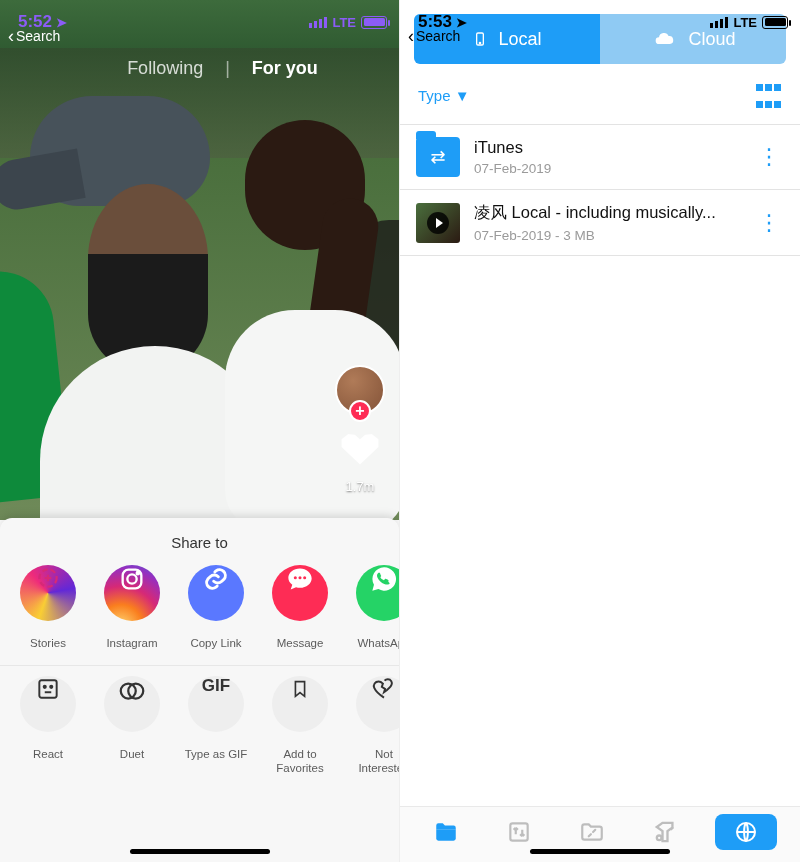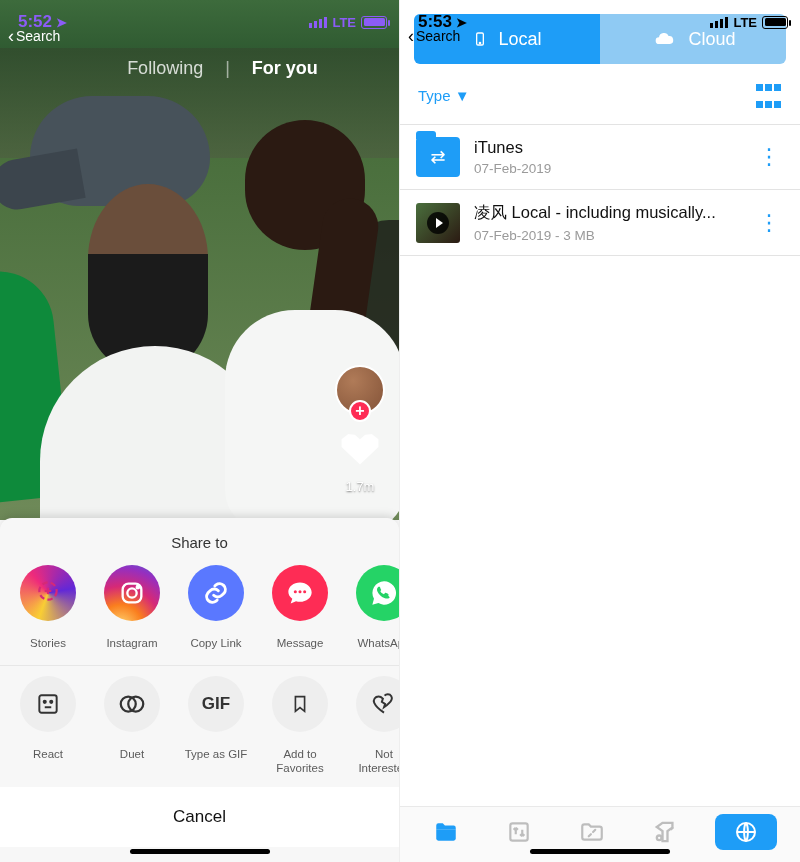--- a/index.html
+++ b/index.html
@@ -44,21 +44,21 @@
   .right-rail { position:absolute; right:12px; top:365px; width:54px; display:flex; flex-direction:column; align-items:center; gap:16px; color:#fff;}
   .avatar-ring { position:relative; width:50px; height:50px; border-radius:50%; background:radial-gradient(circle at 35% 30%, #b07b58, #835338); border:2px solid #fff;}
   .avatar-plus { position:absolute; left:50%; bottom:-9px; transform:translateX(-50%); width:22px; height:22px; border-radius:50%; background:#fe2c55; color:#fff; display:flex; align-items:center; justify-content:center; font-size:16px; font-weight:700; border:2px solid #fff;}
   .heart { width:42px; height:38px; background:#fff; clip-path:polygon(50% 88%,6% 42%,6% 22%,22% 8%,38% 10%,50% 22%,62% 10%,78% 8%,94% 22%,94% 42%); filter:drop-shadow(0 1px 2px rgba(0,0,0,.4));}
   .like-count { margin-top:-6px; font-size:13px; text-shadow:0 1px 2px rgba(0,0,0,.5);}
 
   .sheet { position:absolute; left:0; right:0; bottom:0; height:344px; background:#f7f7f7; border-radius:12px 12px 0 0; box-shadow:0 -2px 10px rgba(0,0,0,.15); display:flex; flex-direction:column;}
   .sheet-title { text-align:center; font-size:15px; color:#333; padding:16px 0 10px;}
   .share-row { display:flex; padding:4px 10px 12px 16px; gap:20px; overflow:hidden;}
   .share-item { width:64px; display:flex; flex-direction:column; align-items:center; gap:16px; flex-shrink:0;}
-  .share-item .circ { width:56px; height:56px; border-radius:50%; display:flex; align-items:center; justify-content:center; color:#fff;}
+  .share-item .circ { width:56px; height:56px; border-radius:50%; display:flex; justify-content:center; color:#fff;}
   .share-item .lbl { font-size:11.5px; color:#5b5b5b; text-align:center; line-height:1.2;}
   .circ.stories { background:conic-gradient(from 200deg,#f9ce34,#ee2a7b,#6228d7,#f9ce34); }
   .circ.instagram{ background:radial-gradient(circle at 30% 110%, #feda75 0%, #fa7e1e 30%, #d62976 55%, #962fbf 80%, #4f5bd5 100%);}
   .circ.copylink{ background:#5a78ff;}
   .circ.message{ background:#fe2c55;}
   .circ.whatsapp{ background:#25d366;}
   .row2 .circ{ background:#eee; color:#333;}
   .row2 .circ svg, .row2 .circ .txt { color:#333; }
 
   .divider { height:1px; background:#e7e7e7; margin:2px 0 6px;}
@@ -264,21 +264,20 @@
         <div class="share-item">
           <div class="circ">
               <svg width="26" height="26" viewBox="0 0 24 24" fill="none" stroke="#333" stroke-width="1.8">
                 <path d="M12 20s-7-4.5-9-9c-1.3-3 .8-6 4-6 2 0 3 1 4 2l-1 3 3 2-1 3c3-2 6-4.5 7-7 .8-2-.3-5-3.5-5-1.3 0-2.3.5-3 1.3"></path>
               </svg>
             </div>
           <div class="lbl">Not Interested</div>
         </div>
       </div>
 
-      <div class="cancel-btn">Cancel</div>
     </div>
     <div class="home-ind"></div>
   </div>
 
   <div class="phone">
     <div class="status-bar dark">
       <div class="sb-left">
         <span>5:53</span>
         <span class="loc-arrow">➤</span>
       </div>

